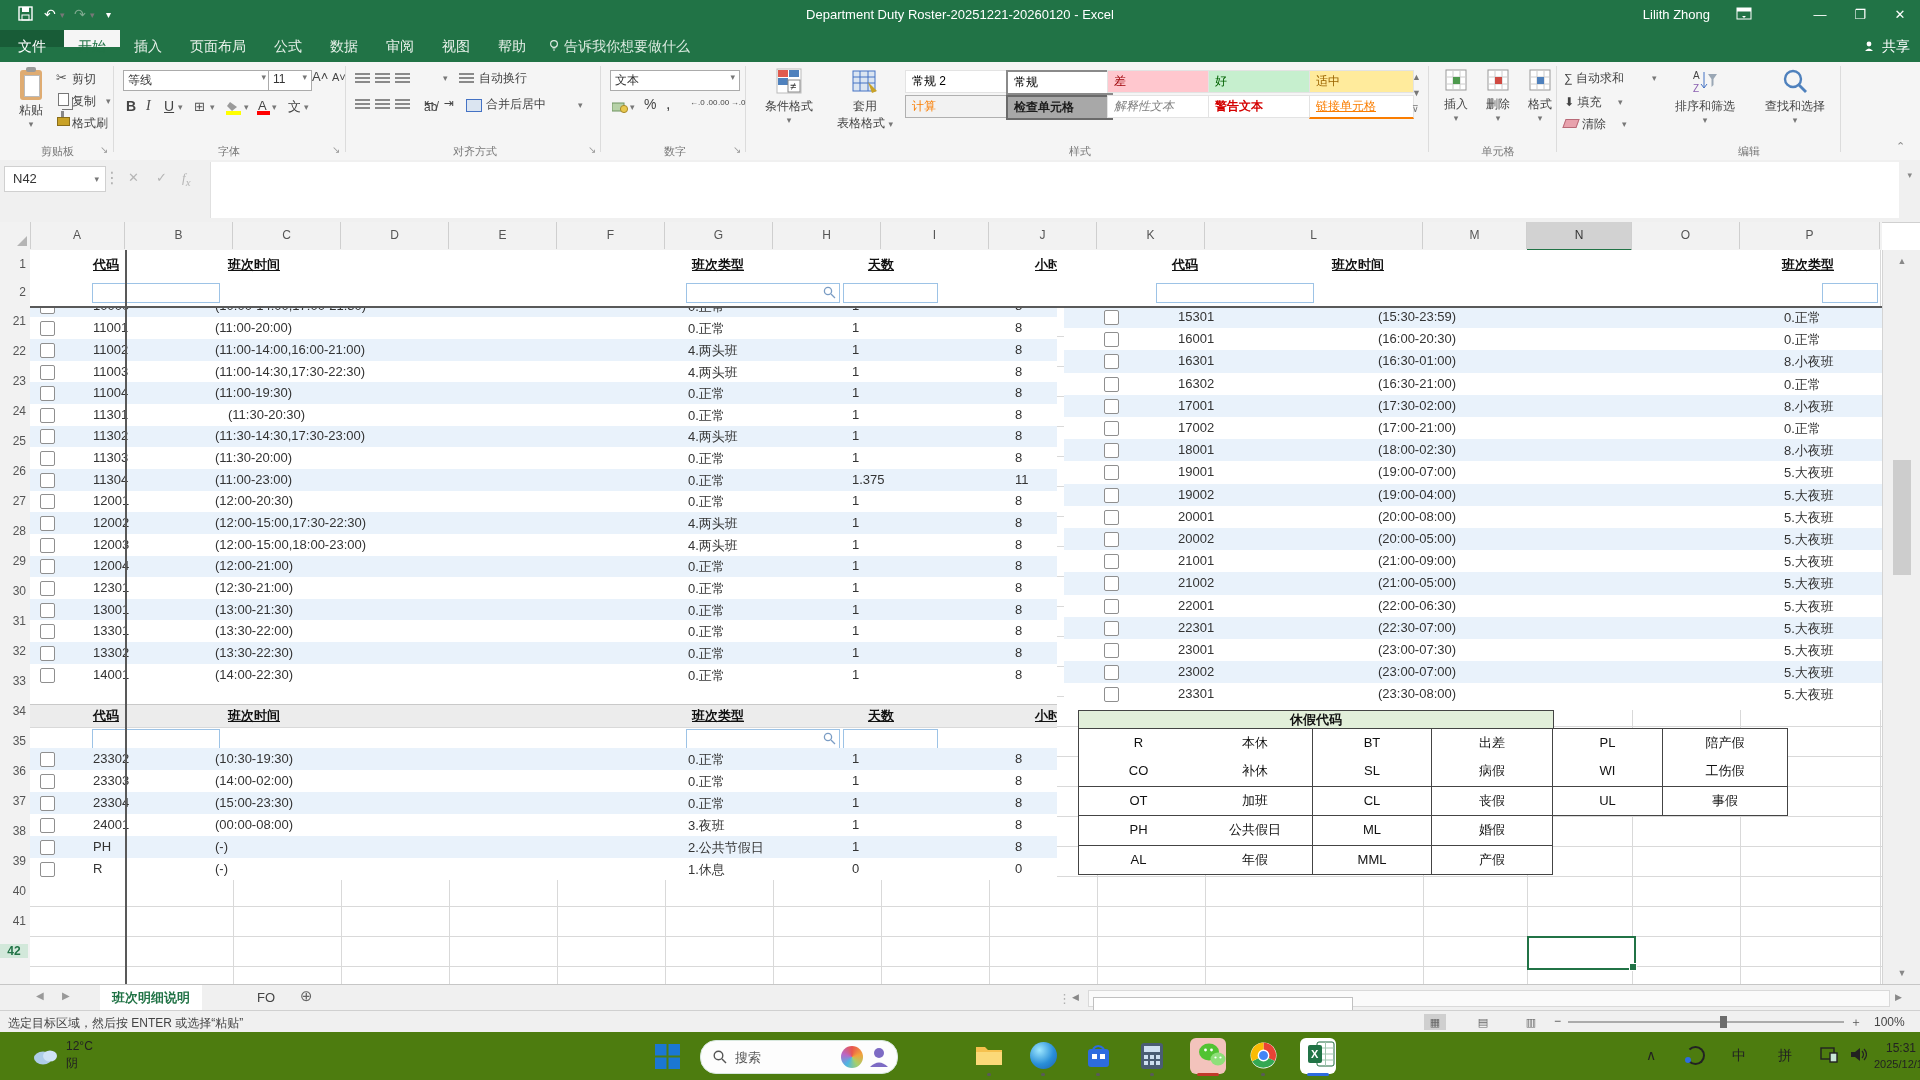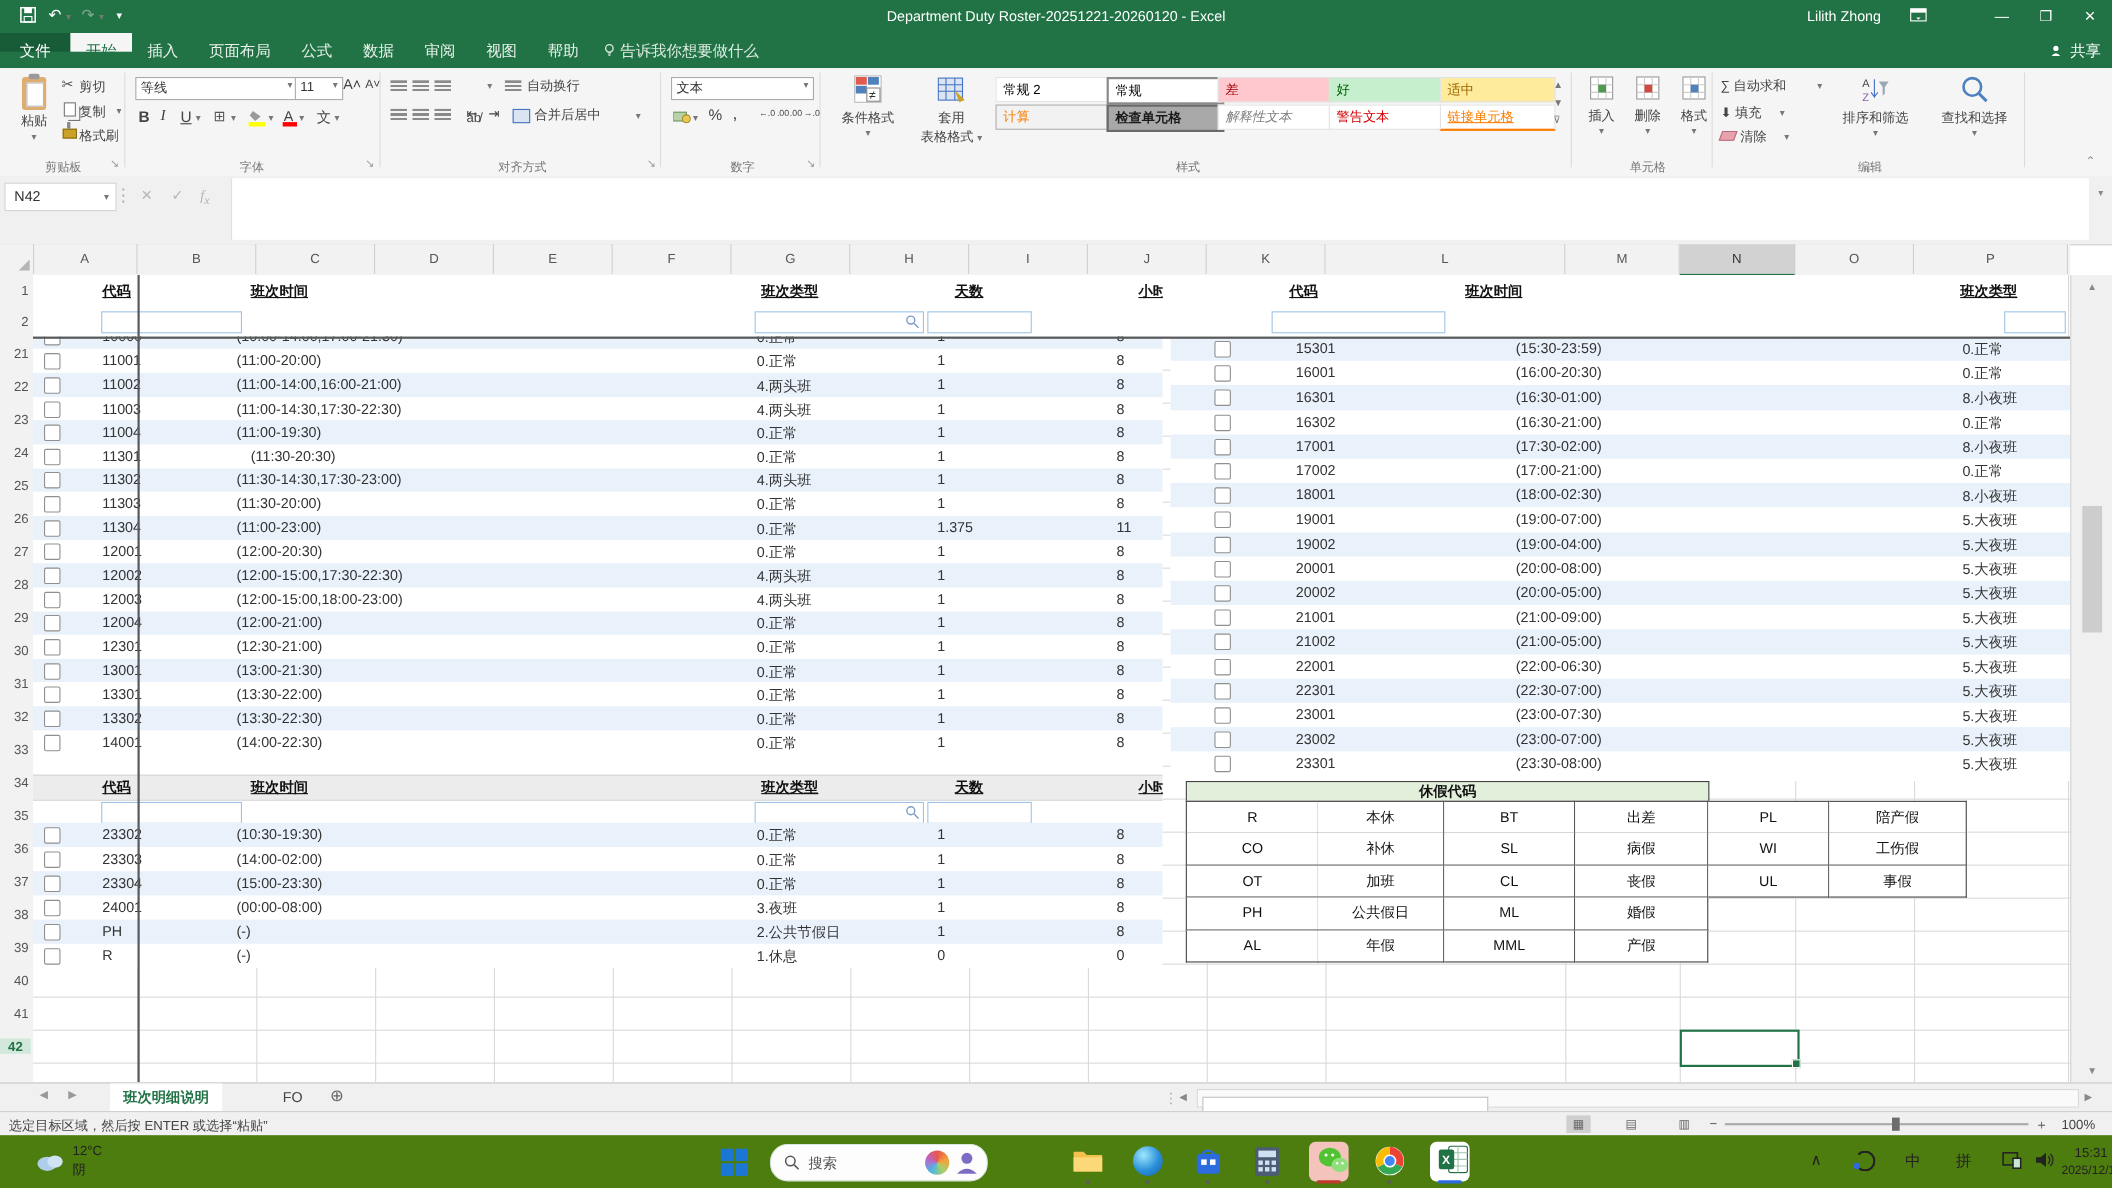--- a/index.html
+++ b/index.html
@@ -226,21 +226,21 @@
         <path d="M1 9 h22 M1 15 h22 M8 3 v20 M16 3 v20" stroke="#4472c4"></path>
         <path d="M16 14 L25 23 L20 25z" fill="#c9a227"></path>
       </svg><div class="rbtxt">套用</div><div class="rbtxt">表格格式 <span class="arrow">▾</span></div></div>
     <div class="abs galcell" style="left: 905px; top: 8px; background: rgb(255, 255, 255); color: rgb(0, 0, 0);">常规 2</div>
     <div class="abs galcell" style="left: 905px; top: 33px; background: rgb(242, 242, 242); color: rgb(250, 125, 0); border-color: rgb(176, 176, 176);">计算</div>
     <div class="abs galcell" style="left: 1006px; top: 8px; background: rgb(255, 255, 255); color: rgb(0, 0, 0); border: 2px solid rgb(138, 138, 138);">常规</div>
     <div class="abs galcell" style="left: 1006px; top: 33px; background: rgb(168, 168, 168); color: rgb(26, 26, 26); font-weight: bold; border: 2px solid rgb(106, 106, 106);">检查单元格</div>
     <div class="abs galcell" style="left: 1107px; top: 8px; background: rgb(255, 199, 206); color: rgb(156, 0, 6);">差</div>
     <div class="abs galcell" style="left: 1107px; top: 33px; background: rgb(255, 255, 255); color: rgb(128, 128, 128); font-style: italic;">解释性文本</div>
     <div class="abs galcell" style="left: 1208px; top: 8px; background: rgb(198, 239, 206); color: rgb(0, 97, 0);">好</div>
-    <div class="abs galcell" style="left: 1208px; top: 33px; background: rgb(255, 255, 255); color: rgb(212, 0, 0);">警告文本</div>
+    <div class="abs galcell" style="left: 1208px; top: 33px; background: rgb(255, 255, 255); color: rgb(212, 0, 0); font-weight: bold;">警告文本</div>
     <div class="abs galcell" style="left: 1309px; top: 8px; background: rgb(255, 235, 156); color: rgb(156, 101, 0);">适中</div>
     <div class="abs galcell" style="left: 1309px; top: 33px; background: rgb(255, 255, 255); color: rgb(250, 125, 0); text-decoration: underline; border-bottom: 2px double rgb(250, 125, 0);">链接单元格</div>
     <div class="abs arrow" style="left: 1412px; top: 10px;">▲</div>
     <div class="abs arrow" style="left: 1412px; top: 26px;">▼</div>
     <div class="abs arrow" style="left: 1412px; top: 42px;">⊽</div>
     <div class="abs glabel" style="left: 1020px; width: 120px;">样式</div>
     <div class="abs" style="left: 1436px; top: 6px; width: 40px; text-align: center;"><svg width="24" height="24">
         <rect x="2" y="2" width="20" height="20" fill="#fff" stroke="#999"></rect>
         <path d="M2 9 h20 M2 16 h20 M9 2 v20 M16 2 v20" stroke="#ccc"></path>
         <rect x="9" y="9" width="7" height="7" fill="#4e9a4e"></rect>
@@ -266,21 +266,21 @@
     <div class="abs" style="left: 1662px; top: 6px; width: 86px; text-align: center;"><svg width="26" height="26">
         <text x="1" y="11" font-size="10" fill="#444">A</text>
         <text x="1" y="24" font-size="10" fill="#8a5fb0">Z</text>
         <path d="M12 4 v16 l-3 -4 M12 20 l3 -4" stroke="#4472c4" fill="none"></path>
         <path d="M16 6 h9 l-3.5 5 v6 l-2 2 v-8z" fill="#9aa7b5"></path>
       </svg><div class="rbtxt">排序和筛选</div><div class="arrow">▾</div></div>
     <div class="abs" style="left: 1752px; top: 6px; width: 86px; text-align: center;"><svg width="26" height="26">
         <circle cx="11" cy="11" r="8" fill="none" stroke="#4f81bd" stroke-width="2.4"></circle>
         <path d="M17 17 L24 24" stroke="#4f81bd" stroke-width="2.8"></path>
       </svg><div class="rbtxt">查找和选择</div><div class="arrow">▾</div></div>
-    <div class="abs glabel" style="left: 1640px; width: 120px;">编辑</div>
+    <div class="abs glabel" style="left: 1640px; width: 120px; text-align: right;">编辑</div>
     <div class="abs" style="left: 1896px; top: 78px; color: rgb(136, 136, 136); font-size: 11px;">⌃</div>
   </div>
 
 <div id="fbar" class="abs">
   <div id="namebox" class="abs">
     <span>N42</span>
     <span class="abs arrow" style="right:6px;top:0;">▾</span>
   </div>
   <span class="abs" style="left:104px;top:8px;color:#b0b0b0;">⋮</span>
   <span class="abs fbtn" style="left:128px;">✕</span>

